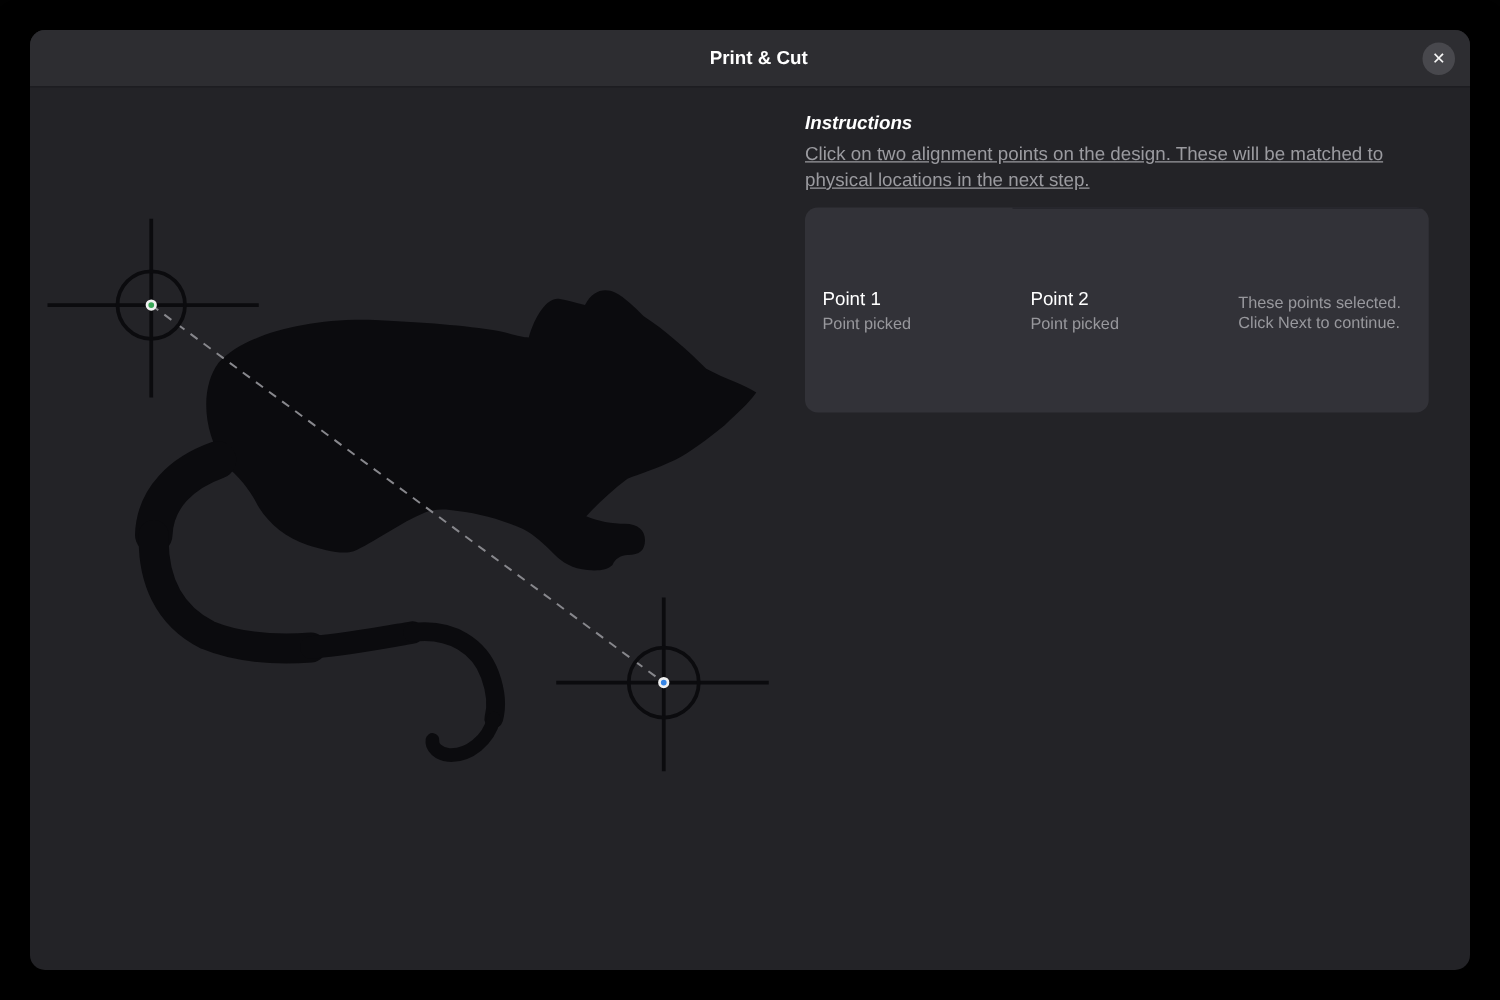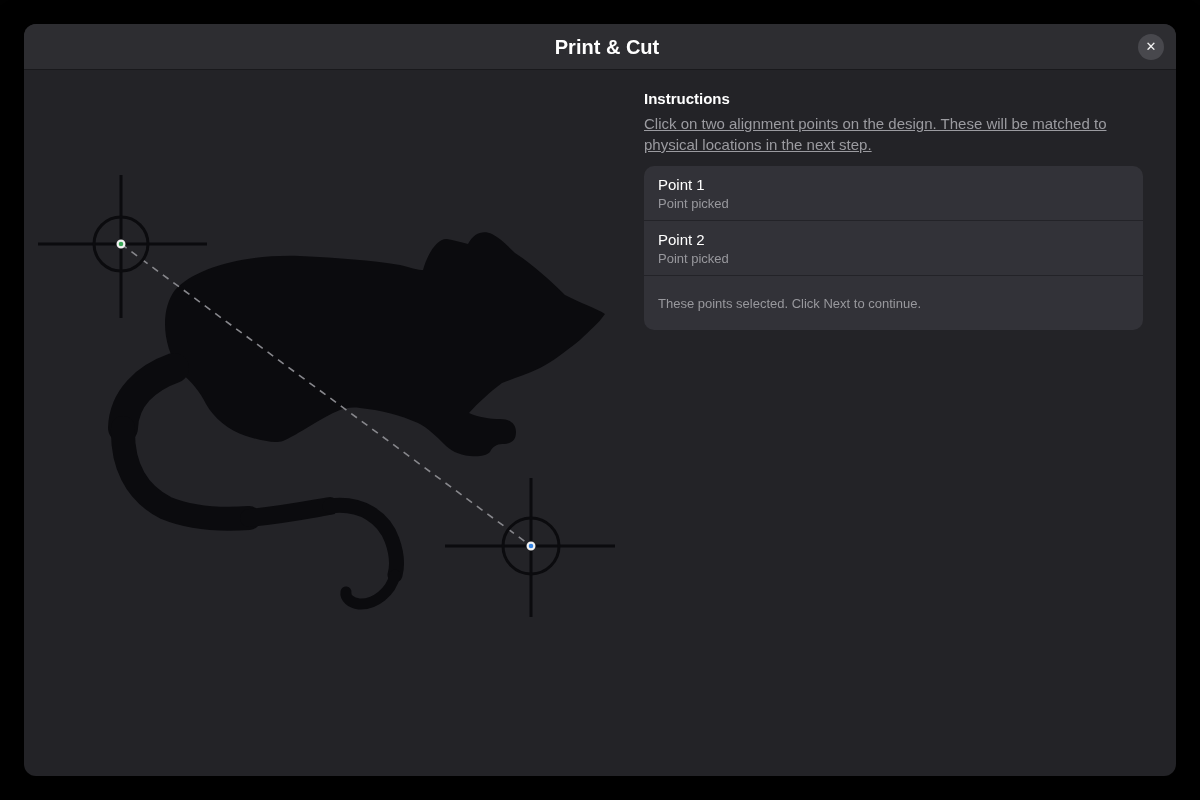--- a/index.html
+++ b/index.html
@@ -30,21 +30,21 @@
     background: #2d2d31;
     border-bottom: 1px solid #19191c;
   }
   .titlebar .title {
     position: absolute;
     left: 14px; right: 0; top: 0;
     height: 46px;
     line-height: 46px;
     text-align: center;
     color: #ffffff;
-    font-size: 20px;
+    font-size: 15px;
     font-weight: 700;
   }
   .close-btn {
     position: absolute;
     right: 12px; top: 10px;
     width: 26px; height: 26px;
     border-radius: 50%;
     border: none;
     background: #48484d;
     color: #f5f5f5;
@@ -65,40 +65,41 @@
     position: absolute;
     left: 620px; top: 46px;
     width: 502px;
     padding-top: 19px;
   }
   .side h3 {
     color: #ffffff;
     font-size: 15px;
     font-weight: 700;
     line-height: 20px;
+    font-style: italic;
   }
   .side p.instructions {
     margin-top: 4px;
     color: #9b9ba0;
     font-size: 15px;
     line-height: 21px;
     text-decoration: underline;
   }
   .side h3.picked {
     margin-top: 32px;
   }
   .card {
     margin-top: 11px;
     width: 499px;
     height: 164px;
     background: #323238;
     border-radius: 10px;
     overflow: hidden;
     display: flex;
-    flex-direction: column;
+    flex-direction: row;
   }
   .row {
     flex: 1;
     display: flex;
     flex-direction: column;
     justify-content: center;
     padding: 0 14px;
   }
   .row + .row { border-top: 1px solid #232328; }
   .row .row-title {

